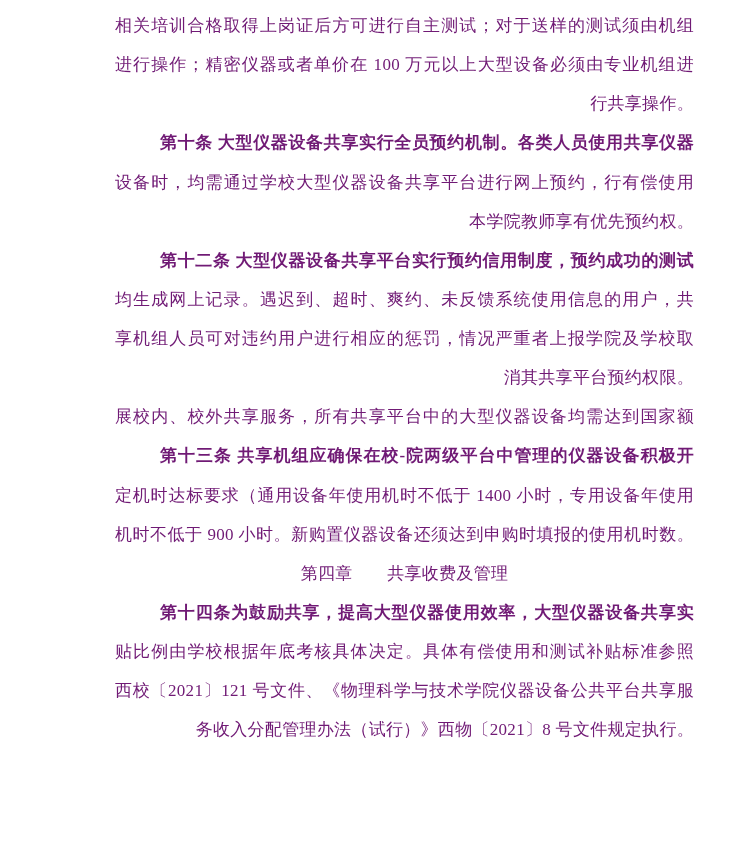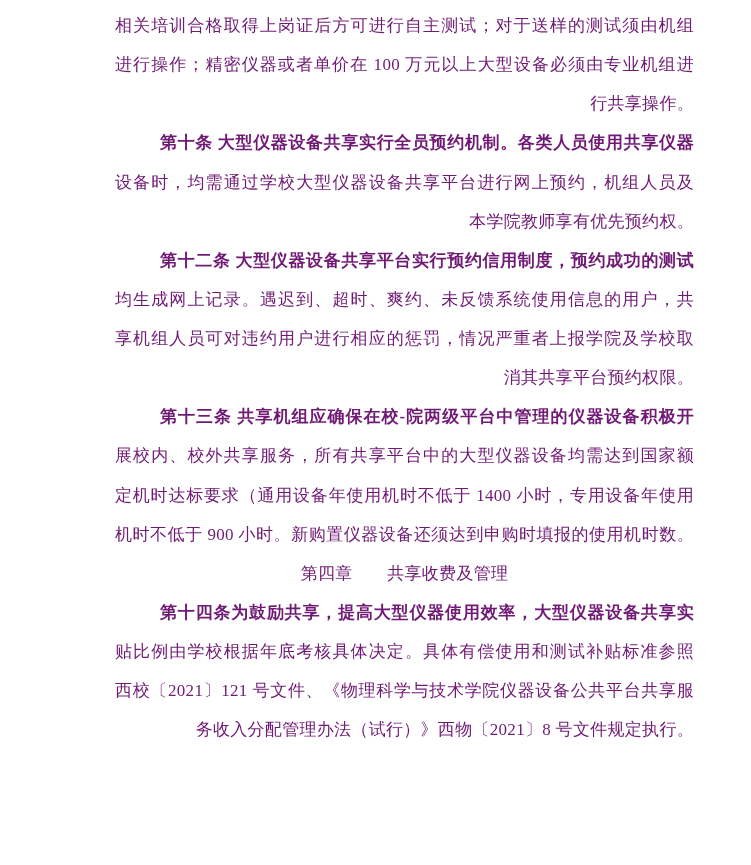--- a/index.html
+++ b/index.html
@@ -52,35 +52,35 @@
 <div class="doc">
 
   <div>
     <div class="line j">相关培训合格取得上岗证后方可进行自主测试；对于送样的测试须由机组</div>
     <div class="line j">进行操作；精密仪器或者单价在 100 万元以上大型设备必须由专业机组进</div>
     <div class="line">行共享操作。</div>
   </div>
 
   <div>
     <div class="line j i">第十条 大型仪器设备共享实行全员预约机制。各类人员使用共享仪器</div>
-    <div class="line j">设备时，均需通过学校大型仪器设备共享平台进行网上预约，机组人员及</div>
+    <div class="line j">设备时，均需通过学校大型仪器设备共享平台进行网上预约，行有偿使用</div>
     <div class="line">本学院教师享有优先预约权。</div>
   </div>
 
 
   <div>
     <div class="line j i">第十二条 大型仪器设备共享平台实行预约信用制度，预约成功的测试</div>
     <div class="line j">均生成网上记录。遇迟到、超时、爽约、未反馈系统使用信息的用户，共</div>
     <div class="line j">享机组人员可对违约用户进行相应的惩罚，情况严重者上报学院及学校取</div>
     <div class="line">消其共享平台预约权限。</div>
   </div>
 
   <div>
+    <div class="line j">展校内、校外共享服务，所有共享平台中的大型仪器设备均需达到国家额</div>
     <div class="line j i">第十三条 共享机组应确保在校-院两级平台中管理的仪器设备积极开</div>
-    <div class="line j">展校内、校外共享服务，所有共享平台中的大型仪器设备均需达到国家额</div>
     <div class="line j">定机时达标要求（通用设备年使用机时不低于 1400 小时，专用设备年使用</div>
     <div class="line j">机时不低于 900 小时。新购置仪器设备还须达到申购时填报的使用机时数。</div>
   </div>
 
   <div>
     <div class="line c">第四章　　共享收费及管理</div>
   </div>
 
   <div>
     <div class="line j i">第十四条为鼓励共享，提高大型仪器使用效率，大型仪器设备共享实</div>

